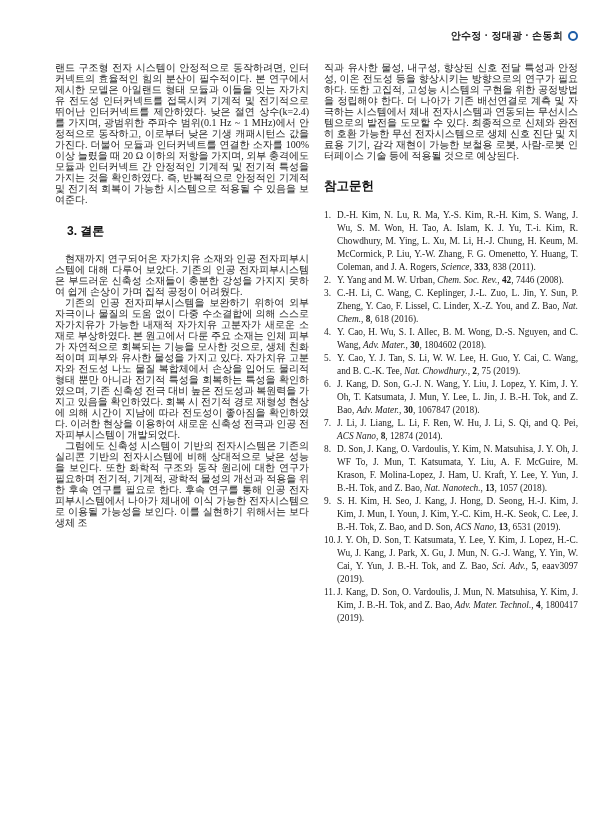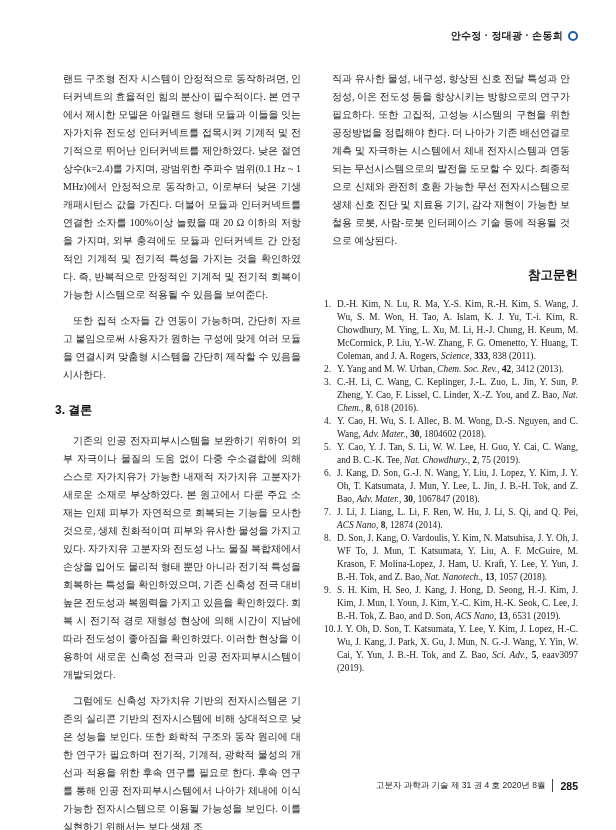--- a/index.html
+++ b/index.html
@@ -22,31 +22,31 @@
     width:10px; height:10px; box-sizing:border-box;
     border:2.6px solid #1d5da7; border-radius:50%; display:inline-block;
   }
   
   .columns {
     position:absolute; top:62px; left:55px; width:523px;
     display:flex; gap:15px;
   }
   .col { width:254px; }
   .body-text {
-    margin:8px; font-size:10px; line-height:18px;
+    margin:0; font-size:10px; line-height:11px;
     text-align:justify; word-break:normal;
   }
   .indent { text-indent:10px; }
   .section-heading {
     font-family:"Liberation Sans", sans-serif; font-weight:bold;
-    font-size:12px; color:#111; margin:18px 0 13px 0;
+    font-size:12px; color:#111; margin:18px 0 13px 12px;
   }
   .refs-title {
     font-family:"Liberation Sans", sans-serif; font-weight:bold;
-    font-size:12.5px; color:#111; text-align:right; margin:17px 0 14px 0;
+    font-size:12.5px; color:#111; text-align:left; margin:17px 0 14px 0;
   }
   .refs { list-style:none; margin:0; padding:0; }
   .ref {
     position:relative; padding-left:13px; margin:0;
     font-size:9.3px; line-height:13px; text-align:justify;
   }
   .ref-num { position:absolute; left:0; top:0; }
   .ref i { }
   .ref b { font-weight:bold; }
   
@@ -66,44 +66,40 @@
 
   <div class="header">
     <span>안수정 · 정대광 · 손동희</span>
     <span class="author-icon"></span>
   </div>
 
   <div class="columns">
 
     <div class="col">
       <p class="body-text">랜드 구조형 전자 시스템이 안정적으로 동작하려면, 인터커넥트의 효율적인 힘의 분산이 필수적이다. 본 연구에서 제시한 모델은 아일랜드 형태 모듈과 이들을 잇는 자가치유 전도성 인터커넥트를 접목시켜 기계적 및 전기적으로 뛰어난 인터커넥트를 제안하였다. 낮은 절연 상수(k=2.4)를 가지며, 광범위한 주파수 범위(0.1 Hz ~ 1 MHz)에서 안정적으로 동작하고, 이로부터 낮은 기생 캐패시턴스 값을 가진다. 더불어 모듈과 인터커넥트를 연결한 소자를 100%이상 늘렸을 때 20 Ω 이하의 저항을 가지며, 외부 충격에도 모듈과 인터커넥트 간 안정적인 기계적 및 전기적 특성을 가지는 것을 확인하였다. 즉, 반복적으로 안정적인 기계적 및 전기적 회복이 가능한 시스템으로 적용될 수 있음을 보여준다.</p>
-      <p class="body-text indent">또한 집적 소자들 간 연동이 가능하며, 간단히 자르고 붙임으로써 사용자가 원하는 구성에 맞게 여러 모듈을 연결시켜 맞춤형 시스템을 간단히 제작할 수 있음을 시사한다.</p>
       <h3 class="section-heading">3. 결론</h3>
+      <p class="body-text indent">현재까지 연구되어온 자가치유 소재와 인공 전자피부시스템에 대해 다루어 보았다. 기존의 인공 전자피부시스템은 부드러운 신축성 소재들이 충분한 강성을 가지지 못하여 쉽게 손상이 가며 집적 공정이 어려웠다.</p>
       <p class="body-text indent">기존의 인공 전자피부시스템을 보완하기 위하여 외부 자극이나 물질의 도움 없이 다중 수소결합에 의해 스스로 자가치유가 가능한 내재적 자가치유 고분자가 새로운 소재로 부상하였다. 본 원고에서 다룬 주요 소재는 인체 피부가 자연적으로 회복되는 기능을 모사한 것으로, 생체 친화적이며 피부와 유사한 물성을 가지고 있다. 자가치유 고분자와 전도성 나노 물질 복합체에서 손상을 입어도 물리적 형태 뿐만 아니라 전기적 특성을 회복하는 특성을 확인하였으며, 기존 신축성 전극 대비 높은 전도성과 복원력을 가지고 있음을 확인하였다. 회복 시 전기적 경로 재형성 현상에 의해 시간이 지남에 따라 전도성이 좋아짐을 확인하였다. 이러한 현상을 이용하여 새로운 신축성 전극과 인공 전자피부시스템이 개발되었다.</p>
-      <p class="body-text indent">그럼에도 신축성 자가치유 기반의 전자시스템은 기존의 실리콘 기반의 전자시스템에 비해 상대적으로 낮은 성능을 보인다. 또한 화학적 구조와 동작 원리에 대한 연구가 필요하며 전기적, 기계적, 광학적 물성의 개선과 적용을 위한 후속 연구를 필요로 한다. 후속 연구를 통해 인공 전자피부시스템에서 나아가 체내에 이식 가능한 전자시스템으로 이용될 가능성을 보인다. 이를 실현하기 위해서는 보다 생체 조</p>
+      <p class="body-text indent">그럼에도 신축성 시스템이 기반의 전자시스템은 기존의 실리콘 기반의 전자시스템에 비해 상대적으로 낮은 성능을 보인다. 또한 화학적 구조와 동작 원리에 대한 연구가 필요하며 전기적, 기계적, 광학적 물성의 개선과 적용을 위한 후속 연구를 필요로 한다. 후속 연구를 통해 인공 전자피부시스템에서 나아가 체내에 이식 가능한 전자시스템으로 이용될 가능성을 보인다. 이를 실현하기 위해서는 보다 생체 조</p>
     </div>
 
     <div class="col">
       <p class="body-text">직과 유사한 물성, 내구성, 향상된 신호 전달 특성과 안정성, 이온 전도성 등을 향상시키는 방향으로의 연구가 필요하다. 또한 고집적, 고성능 시스템의 구현을 위한 공정방법을 정립해야 한다. 더 나아가 기존 배선연결로 계측 및 자극하는 시스템에서 체내 전자시스템과 연동되는 무선시스템으로의 발전을 도모할 수 있다. 최종적으로 신체와 완전히 호환 가능한 무선 전자시스템으로 생체 신호 진단 및 치료용 기기, 감각 재현이 가능한 보철용 로봇, 사람-로봇 인터페이스 기술 등에 적용될 것으로 예상된다.</p>
       <h3 class="refs-title">참고문헌</h3>
       <ol class="refs">
         <li class="ref"><span class="ref-num">1.</span><span>D.-H. Kim, N. Lu, R. Ma, Y.-S. Kim, R.-H. Kim, S. Wang, J. Wu, S. M. Won, H. Tao, A. Islam, K. J. Yu, T.-i. Kim, R. Chowdhury, M. Ying, L. Xu, M. Li, H.-J. Chung, H. Keum, M. McCormick, P. Liu, Y.-W. Zhang, F. G. Omenetto, Y. Huang, T. Coleman, and J. A. Rogers, </span><i>Science</i><span>, </span><b>333</b><span>, 838 (2011).</span></li>
-        <li class="ref"><span class="ref-num">2.</span><span>Y. Yang and M. W. Urban, </span><i>Chem. Soc. Rev.</i><span>, </span><b>42</b><span>, 3412 (2013).</span></li>
+        <li class="ref"><span class="ref-num">2.</span><span>Y. Yang and M. W. Urban, </span><i>Chem. Soc. Rev.</i><span>, </span><b>42</b><span>, 7446 (2008).</span></li>
         <li class="ref"><span class="ref-num">3.</span><span>C.-H. Li, C. Wang, C. Keplinger, J.-L. Zuo, L. Jin, Y. Sun, P. Zheng, Y. Cao, F. Lissel, C. Linder, X.-Z. You, and Z. Bao, </span><i>Nat. Chem.</i><span>, </span><b>8</b><span>, 618 (2016).</span></li>
         <li class="ref"><span class="ref-num">4.</span><span>Y. Cao, H. Wu, S. I. Allec, B. M. Wong, D.-S. Nguyen, and C. Wang, </span><i>Adv. Mater.</i><span>, </span><b>30</b><span>, 1804602 (2018).</span></li>
         <li class="ref"><span class="ref-num">5.</span><span>Y. Cao, Y. J. Tan, S. Li, W. W. Lee, H. Guo, Y. Cai, C. Wang, and B. C.-K. Tee, </span><i>Nat. Chowdhury.</i><span>, </span><b>2</b><span>, 75 (2019).</span></li>
         <li class="ref"><span class="ref-num">6.</span><span>J. Kang, D. Son, G.-J. N. Wang, Y. Liu, J. Lopez, Y. Kim, J. Y. Oh, T. Katsumata, J. Mun, Y. Lee, L. Jin, J. B.-H. Tok, and Z. Bao, </span><i>Adv. Mater.</i><span>, </span><b>30</b><span>, 1067847 (2018).</span></li>
         <li class="ref"><span class="ref-num">7.</span><span>J. Li, J. Liang, L. Li, F. Ren, W. Hu, J. Li, S. Qi, and Q. Pei, </span><i>ACS Nano</i><span>, </span><b>8</b><span>, 12874 (2014).</span></li>
         <li class="ref"><span class="ref-num">8.</span><span>D. Son, J. Kang, O. Vardoulis, Y. Kim, N. Matsuhisa, J. Y. Oh, J. WF To, J. Mun, T. Katsumata, Y. Liu, A. F. McGuire, M. Krason, F. Molina-Lopez, J. Ham, U. Kraft, Y. Lee, Y. Yun, J. B.-H. Tok, and Z. Bao, </span><i>Nat. Nanotech.</i><span>, </span><b>13</b><span>, 1057 (2018).</span></li>
         <li class="ref"><span class="ref-num">9.</span><span>S. H. Kim, H. Seo, J. Kang, J. Hong, D. Seong, H.-J. Kim, J. Kim, J. Mun, I. Youn, J. Kim, Y.-C. Kim, H.-K. Seok, C. Lee, J. B.-H. Tok, Z. Bao, and D. Son, </span><i>ACS Nano</i><span>, </span><b>13</b><span>, 6531 (2019).</span></li>
         <li class="ref"><span class="ref-num">10.</span><span>J. Y. Oh, D. Son, T. Katsumata, Y. Lee, Y. Kim, J. Lopez, H.-C. Wu, J. Kang, J. Park, X. Gu, J. Mun, N. G.-J. Wang, Y. Yin, W. Cai, Y. Yun, J. B.-H. Tok, and Z. Bao, </span><i>Sci. Adv.</i><span>, </span><b>5</b><span>, eaav3097 (2019).</span></li>
+        <li class="ref"><span class="ref-num">11.</span><span>J. Kang, D. Son, O. Vardoulis, J. Mun, N. Matsuhisa, Y. Kim, J. Kim, J. B.-H. Tok, and Z. Bao, </span><i>Adv. Mater. Technol.</i><span>, </span><b>4</b><span>, 1800417 (2019).</span></li>
       </ol>
     </div>
 
   </div>
 
-  <div class="footer">
-    <span class="footer-journal">고분자 과학과 기술 제 31 권 4 호 2020년 8월</span>
-    <span class="footer-divider"></span>
-    <span class="footer-page">285</span>
-  </div>
 
 </div>
 
 </body></html>

